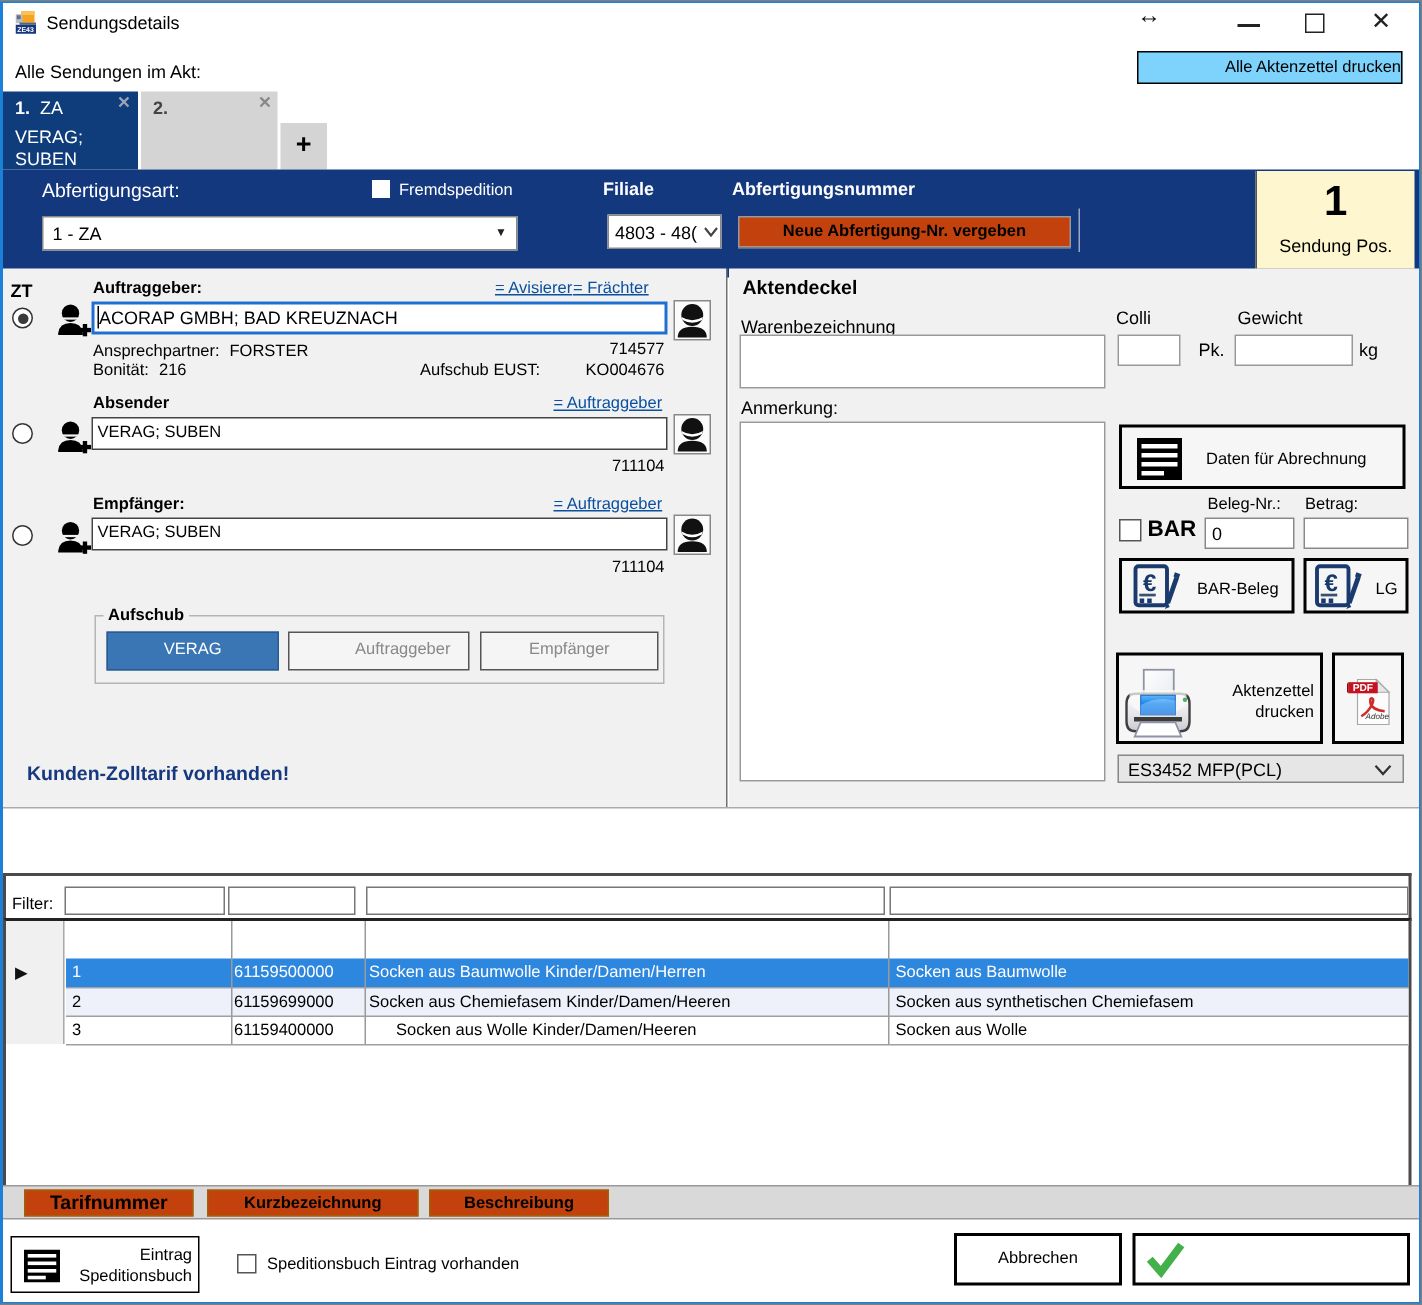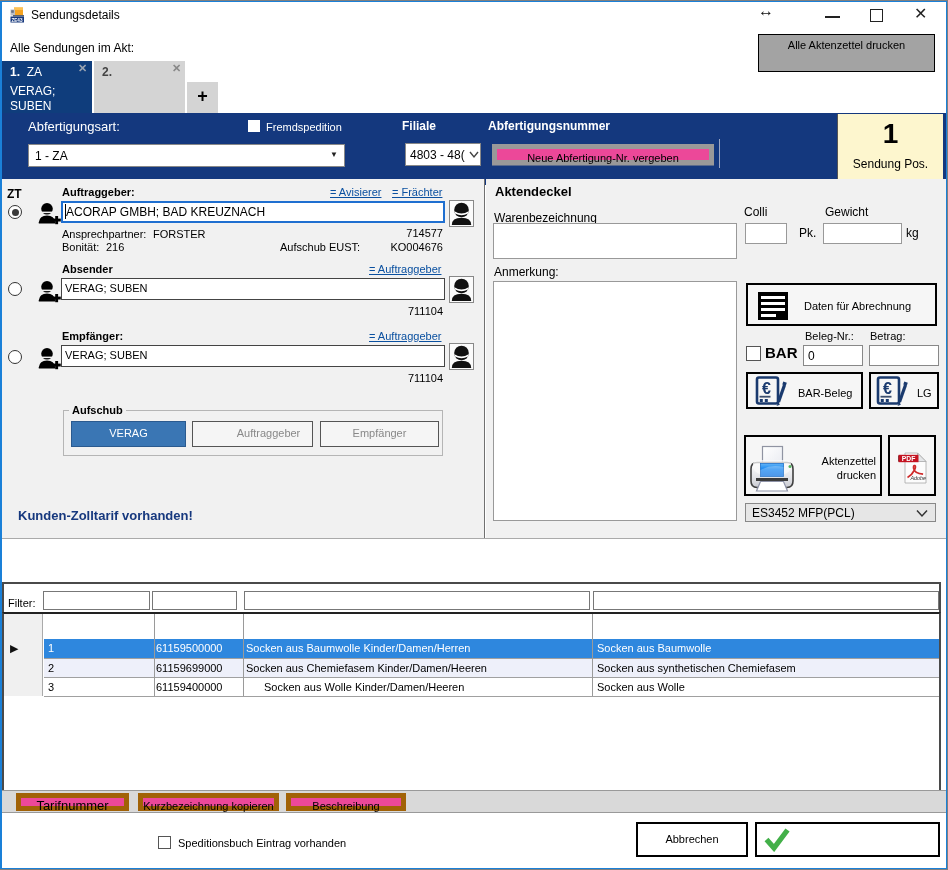--- a/index.html
+++ b/index.html
@@ -3,21 +3,21 @@
 <meta charset="utf-8">
 <style>
 * { margin:0; padding:0; box-sizing:border-box; }
 html,body { width:948px; height:870px; font-family:"Liberation Sans", sans-serif; background:#fff; overflow:hidden; }
 #win { position:relative; width:948px; height:870px; background:#fff; border:2px solid #1a80d8; }
 .abs { position:absolute; }
 .t11 { font-size:11px; color:#000; white-space:nowrap; }
 .t12 { font-size:12px; color:#000; white-space:nowrap; }
 .bold { font-weight:bold; }
 .link { color:#0a50a0; text-decoration:underline; font-size:11px; white-space:nowrap; }
-.gbtn { background:#ec4899; border:5px solid #a16207; }
+.gbtn { background:#c2410c; border:1px solid #a16207;font-weight:bold; }
 .rt { text-align:right; }
 </style>
 </head>
 <body>
 <div id="win">
 <div style="position:absolute;left:-2px;top:-2px;width:948px;height:1px;background:#7f7f7f;z-index:99;"></div>
 <div style="position:absolute;left:945px;top:-2px;width:1px;height:870px;background:#7f7f7f;z-index:99;"></div>
 <div style="position:absolute;left:-2px;top:867px;width:948px;height:1px;background:#7f7f7f;z-index:99;"></div>
 
 <div class="abs" style="left:8px;top:5px;width:16px;height:17px;">
@@ -31,21 +31,21 @@
     <text x="7" y="14.5" font-size="4.6" fill="#fff" text-anchor="middle" font-weight="bold" font-family="Liberation Sans">ZE43</text>
   </svg>
 </div>
 <div class="abs t12" style="left:29px;top:6px;">Sendungsdetails</div>
 <div class="abs" style="left:756px;top:0px;font-size:16px;font-weight:bold;color:#111;">↔</div>
 <div class="abs" style="left:823px;top:14px;width:15px;height:1.5px;background:#222;"></div>
 <div class="abs" style="left:868px;top:7px;width:13px;height:13px;border:1.5px solid #222;"></div>
 <div class="abs" style="left:912px;top:2px;font-size:16px;color:#222;">✕</div>
 
 <div class="abs t12" style="left:8px;top:39px;">Alle Sendungen im Akt:</div>
-<div class="abs" style="left:756px;top:32px;width:177px;height:38px;border:1px solid #000;background:#a3a3a3;text-align:center;font-size:11px;line-height:20px;">Alle Aktenzettel drucken</div>
+<div class="abs" style="left:756px;top:32px;width:177px;height:22px;border:1px solid #000;background:#7dd3fc;text-align:right;font-size:11px;line-height:20px;">Alle Aktenzettel drucken</div>
 
 <div class="abs" style="left:0;top:59px;width:90px;height:52px;background:#0f3d7c;color:#fff;">
   <div class="abs" style="left:8px;top:4px;font-size:12px;"><span class="bold">1.</span>&nbsp; ZA</div>
   <div class="abs" style="left:8px;top:23px;font-size:12px;">VERAG;</div>
   <div class="abs" style="left:8px;top:38px;font-size:12px;">SUBEN</div>
   <div class="abs" style="left:76px;top:1px;font-size:11px;color:#9aa4b2;font-weight:bold;">✕</div>
 </div>
 <div class="abs" style="left:92px;top:59px;width:91px;height:52px;background:#d4d4d4;">
   <div class="abs" style="left:8px;top:4px;font-size:12px;font-weight:bold;color:#444;">2.</div>
   <div class="abs" style="left:78px;top:1px;font-size:11px;color:#888;font-weight:bold;">✕</div>
@@ -99,21 +99,21 @@
         </svg></div>
   <div class="abs" style="left:36px;top:168px;"><svg width="23" height="23" viewBox="0 0 23 23">
           <circle cx="9" cy="6.8" r="5.8" fill="#000"></circle>
           <rect x="3.2" y="9.6" width="11.6" height="1.5" fill="#f1f1f1"></rect>
           <path d="M0.8 20.2 Q1.6 13.4 9 13.4 Q16.4 13.4 17.2 20.2 L17.2 21.4 L0.8 21.4 Z" fill="#000"></path>
           <rect x="14.6" y="16.6" width="8.2" height="2.9" fill="#000"></rect>
           <rect x="17.2" y="14" width="2.9" height="8.2" fill="#000"></rect>
         </svg></div>
   <div class="abs t11 bold" style="left:60px;top:7px;">Auftraggeber:</div>
   <div class="abs link" style="left:328px;top:7px;">= Avisierer</div>
-  <div class="abs link" style="left:390px;top:7px;">= Frächter</div>
+  <div class="abs link" style="left:380px;top:7px;">= Frächter</div>
   <div class="abs" style="left:59px;top:22px;width:384px;height:22px;background:#fff;border:2px solid #1f6fd0;">
     <div class="abs" style="left:3px;top:2px;font-size:12px;">ACORAP GMBH; BAD KREUZNACH</div>
     <div class="abs" style="left:2px;top:1px;width:1px;height:15px;background:#000;"></div>
   </div>
   <div class="abs" style="left:447px;top:21px;width:25px;height:27px;border:1px solid #888;background:#fbfbfb;">
         <svg width="23" height="25" viewBox="0 0 23 25" style="position:absolute;left:0;top:0;">
           <circle cx="11.5" cy="9" r="7.3" fill="#111"></circle>
           <path d="M4.4 10.3 q7.1 4.4 14.2 0 l-0.6 2.1 q-6.5 3.6 -13 0 z" fill="#fff"></path>
           <path d="M1.8 24 q0 -7.2 9.7 -7.2 q9.7 0 9.7 7.2 z" fill="#111"></path>
         </svg>
@@ -301,20 +301,30 @@
   <div class="abs" style="left:588px;top:0px;width:1px;height:82px;background:#9a9a9a;"></div>
 </div>
 
 <div class="abs" style="left:0;top:788px;width:944px;height:22px;background:#d9d9d9;border-top:1px solid #999;">
   <div class="abs gbtn" style="left:14px;top:2px;width:113px;height:18px;text-align:center;font-size:13px;line-height:16px;">Tarifnummer kopieren</div>
   <div class="abs gbtn" style="left:136px;top:2px;width:141px;height:18px;text-align:center;font-size:11px;line-height:16px;">Kurzbezeichnung kopieren</div>
   <div class="abs gbtn" style="left:284px;top:2px;width:120px;height:18px;text-align:center;font-size:11px;line-height:16px;">Beschreibung kopieren</div>
 </div>
 
 <div class="abs" style="left:0;top:810px;width:944px;height:56px;background:#fff;border-top:1px solid #999;">
+  <div class="abs" style="left:5px;top:11px;width:126px;height:38px;background:#fff;border:1px solid #000;">
+    <div class="abs" style="left:8px;top:8px;"><svg width="24" height="22" viewBox="0 0 24 22">
+            <rect width="24" height="22" fill="#000"></rect>
+            <rect x="2.5" y="3" width="19" height="2.4" fill="#fff"></rect>
+            <rect x="2.5" y="8" width="19" height="2.4" fill="#fff"></rect>
+            <rect x="2.5" y="13" width="19" height="2.4" fill="#fff"></rect>
+            <rect x="2.5" y="17.5" width="12" height="2.4" fill="#fff"></rect>
+          </svg></div>
+    <div class="abs" style="left:0px;top:5px;width:120px;text-align:right;font-size:11px;line-height:14px;">Eintrag<br>Speditionsbuch</div>
+  </div>
   <div class="abs" style="left:156px;top:23px;width:13px;height:13px;background:#fff;border:1px solid #555;"></div>
   <div class="abs t11" style="left:176px;top:24px;">Speditionsbuch Eintrag vorhanden</div>
   <div class="abs" style="left:634px;top:9px;width:112px;height:35px;background:#fff;border:2px solid #000;text-align:center;font-size:11px;line-height:31px;">Abbrechen</div>
   <div class="abs" style="left:753px;top:9px;width:185px;height:35px;background:#fff;border:2px solid #000;">
     <div class="abs" style="left:7px;top:3px;"><svg width="26" height="25" viewBox="0 0 26 25">
             <path d="M2.5 12.5 L10 21 L23.5 3" stroke="#43b049" stroke-width="5.2" fill="none"></path>
           </svg></div>
   </div>
 </div>
 

